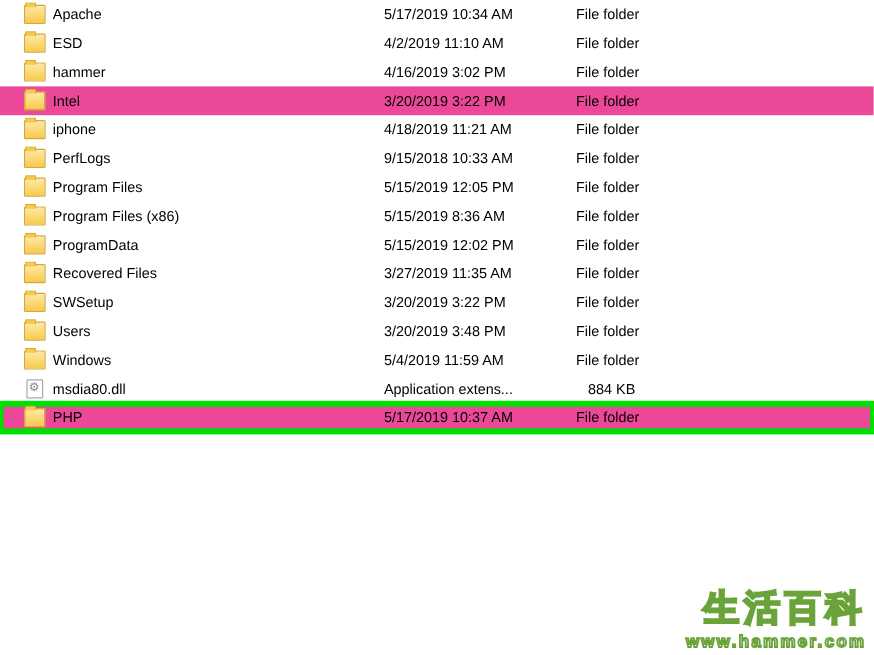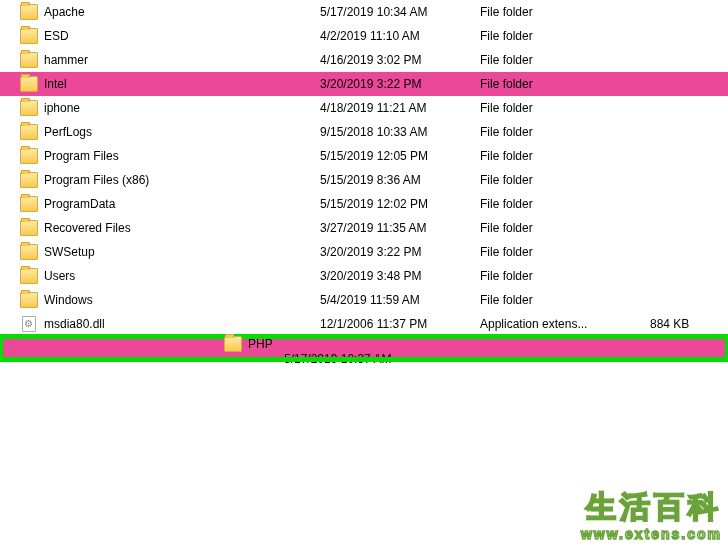--- a/index.html
+++ b/index.html
@@ -1,21 +1,21 @@
 <!DOCTYPE html>
 <html><head>
 <meta charset="utf-8">
 <style>
   html,body{margin:0;padding:0;width:728px;height:546px;overflow:hidden;
     font-family:"Segoe UI",Tahoma,sans-serif;font-size:12px;color:#000;
     background:#fff;}
   .list{position:absolute;left:0;top:0;width:728px;}
   .row{display:flex;align-items:center;height:24px;white-space:nowrap;}
   .row.sel{background:#ec4899;}
-  .row.hi{outline:5px solid #00e000;outline-offset:-3px;flex-direction:column;}
+  .row.hi{outline:5px solid #00e000;outline-offset:-3px;}
   .cell-name{display:flex;align-items:center;padding-left:20px;width:320px;box-sizing:border-box;}
   .cell-date{width:160px;}
   .cell-type{width:170px;overflow:hidden;text-overflow:ellipsis;}
   .cell-size{width:58px;text-align:left;}
   .icon{width:18px;height:16px;margin-right:6px;flex:0 0 auto;}
   
   .folder{background:linear-gradient(#ffe9a6,#f7ca4d);position:relative;
     border:1px solid #d6a93a;border-radius:1px;box-sizing:border-box;}
   .folder:before{content:"";position:absolute;top:-3px;left:0;width:7px;height:3px;
     background:#f7ca4d;border:1px solid #d6a93a;border-bottom:none;border-radius:1px 1px 0 0;}
@@ -148,31 +148,30 @@
       </div>
       <div class="cell-date">5/4/2019 11:59 AM</div>
       <div class="cell-type">File folder</div>
       <div class="cell-size"></div>
     </div>
     <div class="row">
       <div class="cell-name">
         <span class="icon gear"></span>
         <span>msdia80.dll</span>
       </div>
-      <div class="cell-date">12/1/2006 11:37 PM</div>
       <div class="cell-type">Application extens...</div>
       <div class="cell-size">884 KB</div>
     </div>
     <div class="row sel hi">
       <div class="cell-name">
         <span class="icon folder"></span>
         <span>PHP</span>
       </div>
       <div class="cell-date">5/17/2019 10:37 AM</div>
       <div class="cell-type">File folder</div>
       <div class="cell-size"></div>
     </div>
   </div>
 
 <div class="wm">
   <div class="wm-big">生活百科</div>
-  <div class="wm-url">www.extens.com</div>
+  <div class="wm-url">www.hammer.com</div>
 </div>
 
 </body></html>

